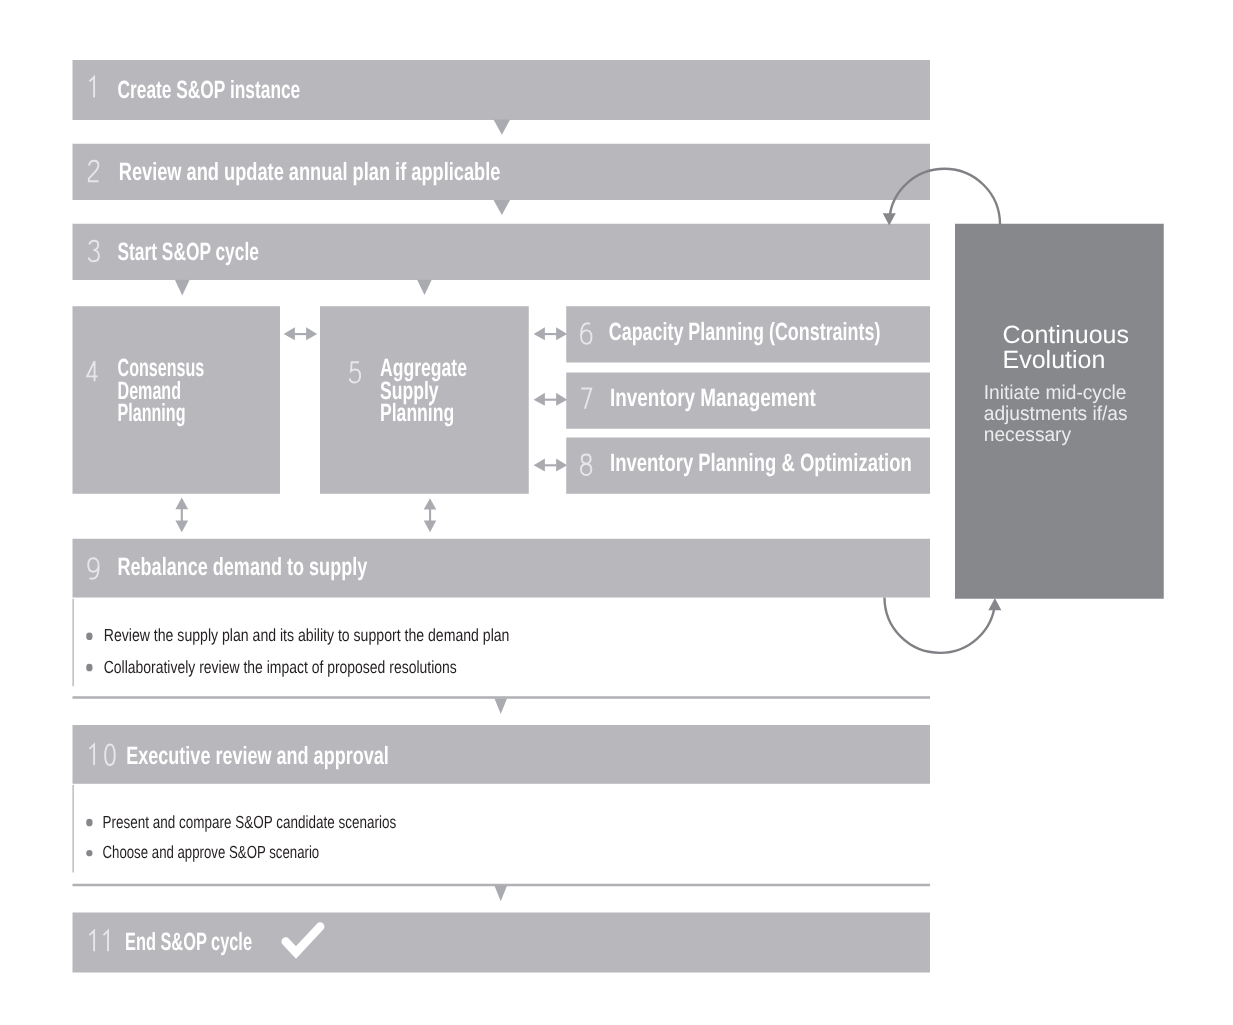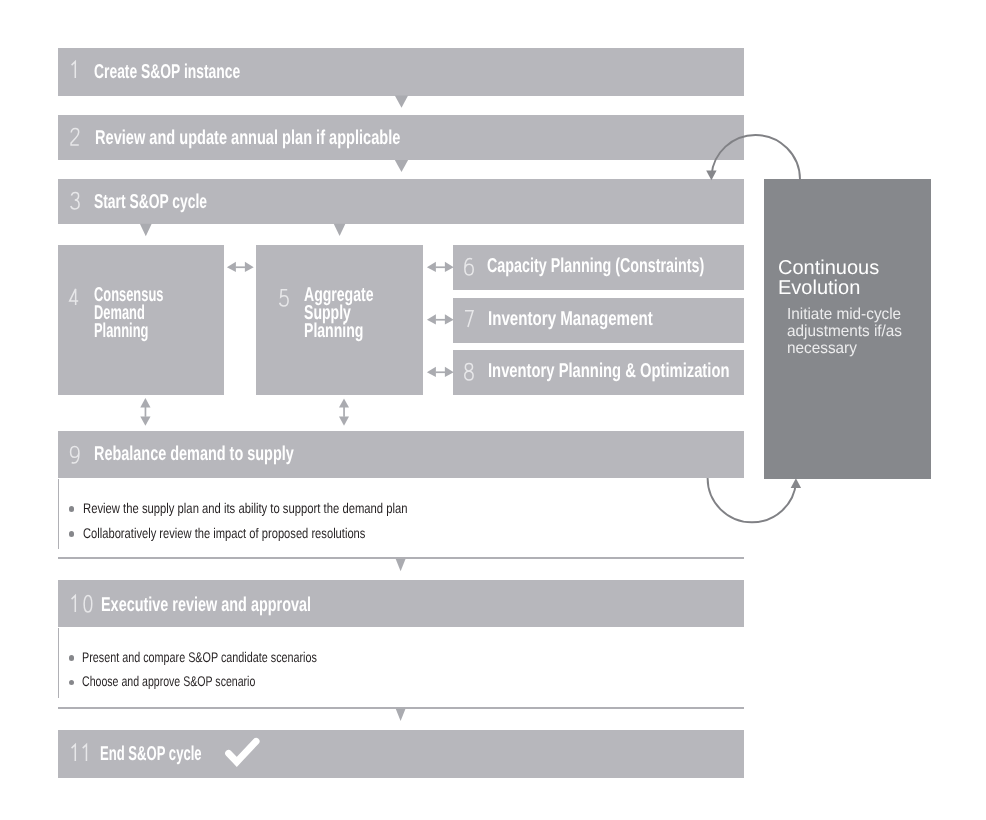--- a/index.html
+++ b/index.html
@@ -127,21 +127,21 @@
   <svg class="stepnum" viewBox="0 0 120 20" width="120" height="20" style="left:70.40px;top:743.72px">
       <path transform="translate(0.00,0) scale(0.9778)" d="M1.6 4.2 L5.4 0.6 L5.4 17.4"></path>
       <path transform="translate(11.15,0) scale(0.9778)" d="M1.6 4.2 L5.4 0.6 L5.4 17.4"></path>
     </svg>
   <div class="steptitle" style="left:100.3px;top:753.60px;font-size:20px;transform:scaleX(0.6545)">End S&amp;OP cycle</div>
   <svg class="ov" viewBox="0 0 986 820">
     <path d="M 228.6 753.3 L 236.8 761.9 L 256.1 741.3" fill="none" stroke="#ffffff" stroke-width="6.9" stroke-linecap="round" stroke-linejoin="miter"></path>
   </svg>
 
   <div class="band dark" style="left:763.5px;top:178.5px;width:167px;height:300px"></div>
-  <div class="ce-title" style="left:778px;top:258.2px">Continuous
+  <div class="ce-title" style="left:802px;top:258.2px">Continuous
 Evolution</div>
   <div class="ce-body" style="left:787.2px;top:307.2px">Initiate mid-cycle
 adjustments if/as
 necessary</div>
 
   <svg class="ov" viewBox="0 0 986 820">
     <g fill="#aaabb0">
       <polygon points="394.8,95.6 408.1,95.6 401.5,107.8"></polygon>
       <polygon points="394.8,159.9 408.1,159.9 401.5,171.9"></polygon>
       <polygon points="139.9,223.8 151.7,223.8 145.8,236.3"></polygon>

